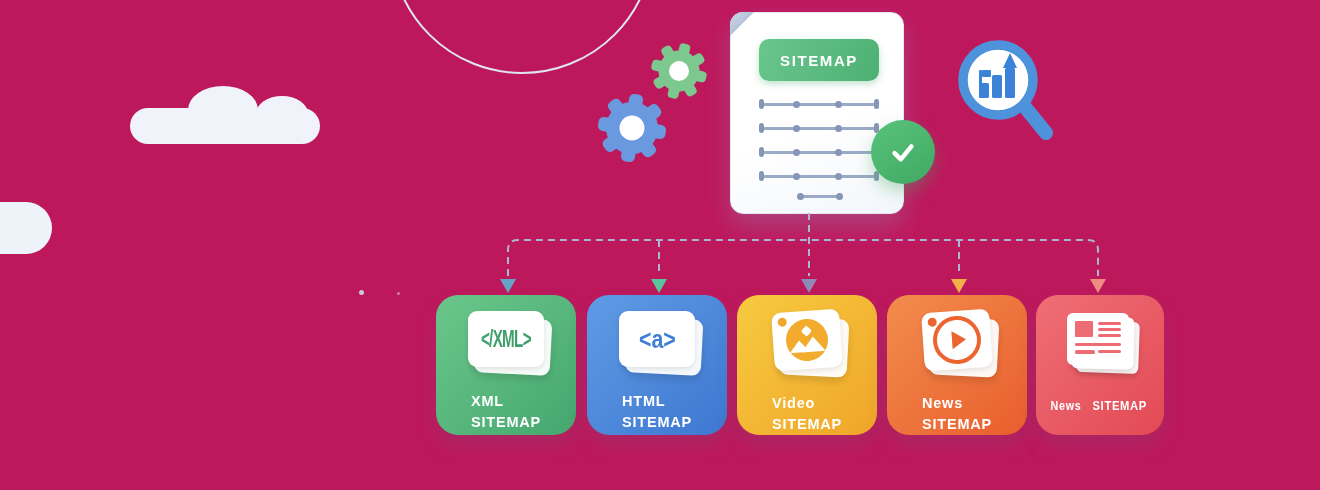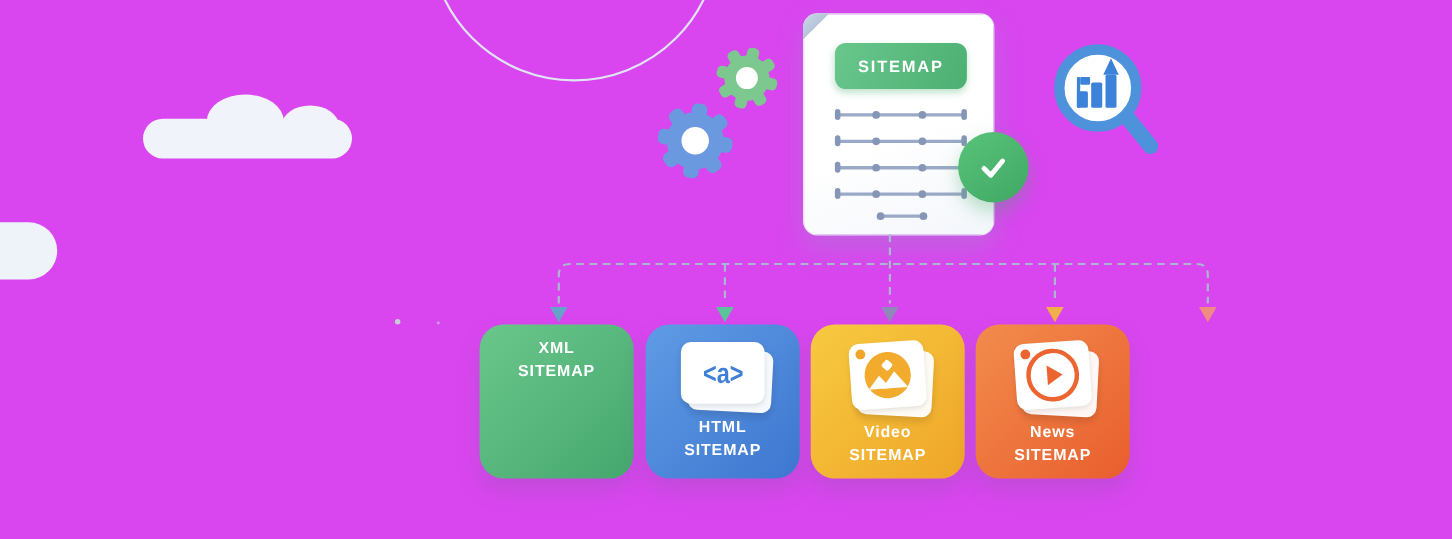--- a/index.html
+++ b/index.html
@@ -1,16 +1,16 @@
 <!DOCTYPE html>
 <html><head>
 <meta charset="utf-8">
 <style>
   html,body{margin:0;padding:0;background:#fff;}
-  .canvas{position:relative;width:1320px;height:490px;background:#d946ef;overflow:hidden;
+  .canvas{position:relative;width:1320px;height:490px;background:#be185d;overflow:hidden;
           font-family:"Liberation Sans",sans-serif;}
 
   
   .cloud{position:absolute;background:#f0f4fa;border-radius:60px;}
   .cloud::before,.cloud::after{content:"";position:absolute;background:#f0f4fa;border-radius:50%;}
   .cloud1{left:130px;top:108px;width:190px;height:36px;}
   .cloud1::before{left:58px;top:-22px;width:70px;height:48px;}
   .cloud1::after{left:126px;top:-12px;width:52px;height:36px;}
   .cloud2{left:-30px;top:202px;width:82px;height:52px;border-radius:40px;background:#eef3f9;}
   .arc-circle{position:absolute;left:390px;top:-190px;width:260px;height:260px;
@@ -93,21 +93,21 @@
   .news-stack{position:relative;margin-top:16px;width:74px;height:60px;}
   .npage{position:absolute;left:4px;top:2px;width:62px;height:52px;background:#fff;border-radius:6px;box-shadow:0 3px 6px rgba(0,0,0,.15);}
   .p2{transform:translate(10px,8px) rotate(2deg);opacity:.96;}
   .p1{transform:translate(5px,4px) rotate(1deg);}
   .nfront{position:absolute;left:4px;top:2px;width:62px;height:52px;background:#fff;border-radius:6px;}
   .nsq{position:absolute;left:8px;top:8px;width:18px;height:16px;background:#ed6b72;border-radius:1px;}
   .nline{position:absolute;background:#ed6b72;border-radius:1.5px;height:3px;}
   .ns1{left:31px;top:9px;width:23px;}  .ns2{left:31px;top:15px;width:23px;}  .ns3{left:31px;top:21px;width:23px;}
   .nf1{left:8px;top:30px;width:46px;}  .nf2a{left:8px;top:37px;width:20px;height:4px;}  .nf2b{left:31px;top:37px;width:23px;}
 
-  .label{margin-top:12px;text-align:center;color:#ffffff;font-weight:bold;}
+  .label{margin-top:24px;color:#ffffff;font-weight:bold;}
   .label .l1,.label .l2{font-size:14.5px;letter-spacing:.8px;line-height:21px;}
   .card-news .label .l1,.card-news .label .l2{display:inline-block;transform:scaleX(.86);font-size:13px;}
   .card-news .label .l1{font-size:12.5px;}
 </style>
 </head>
 <body>
 
 <div class="canvas">
 
   <div class="cloud cloud1"></div>
@@ -204,20 +204,26 @@
     <g>
       <polygon points="500,279 516,279 508,293" fill="#66a3c9"></polygon>
       <polygon points="651,279 667,279 659,293" fill="#5cc49b"></polygon>
       <polygon points="801,279 817,279 809,293" fill="#8f89ba"></polygon>
       <polygon points="951,279 967,279 959,293" fill="#f2b148"></polygon>
       <polygon points="1090,279 1106,279 1098,293" fill="#ef8b80"></polygon>
     </g>
   </svg>
 
   <div class="card card-xml">
+    <div class="stack">
+      <div class="back"></div>
+      <div class="front">
+          <span class="code code-xml">&lt;/XML&gt;</span>
+        </div>
+    </div>
     <div class="label">
       <div class="l1">XML</div>
       <div class="l2">SITEMAP</div>
     </div>
   </div>
 
   <div class="card card-html">
     <div class="stack">
       <div class="back"></div>
       <div class="front">
@@ -257,14 +263,33 @@
             <span class="play-tri"></span>
           </span>
       </div>
     </div>
     <div class="label">
       <div class="l1">News</div>
       <div class="l2">SITEMAP</div>
     </div>
   </div>
 
+  <div class="card card-news">
+    <div class="news-stack">
+      <div class="npage p2"></div>
+      <div class="npage p1"></div>
+      <div class="nfront">
+        <span class="nsq"></span>
+        <span class="nline ns1"></span>
+          <span class="nline ns2"></span>
+          <span class="nline ns3"></span>
+        <span class="nline nf1"></span>
+          <span class="nline nf2a"></span>
+          <span class="nline nf2b"></span>
+      </div>
+    </div>
+    <div class="label">
+      <div class="l1">News</div>
+      <div class="l2">SITEMAP</div>
+    </div>
+  </div>
 
 </div>
 
 </body></html>

